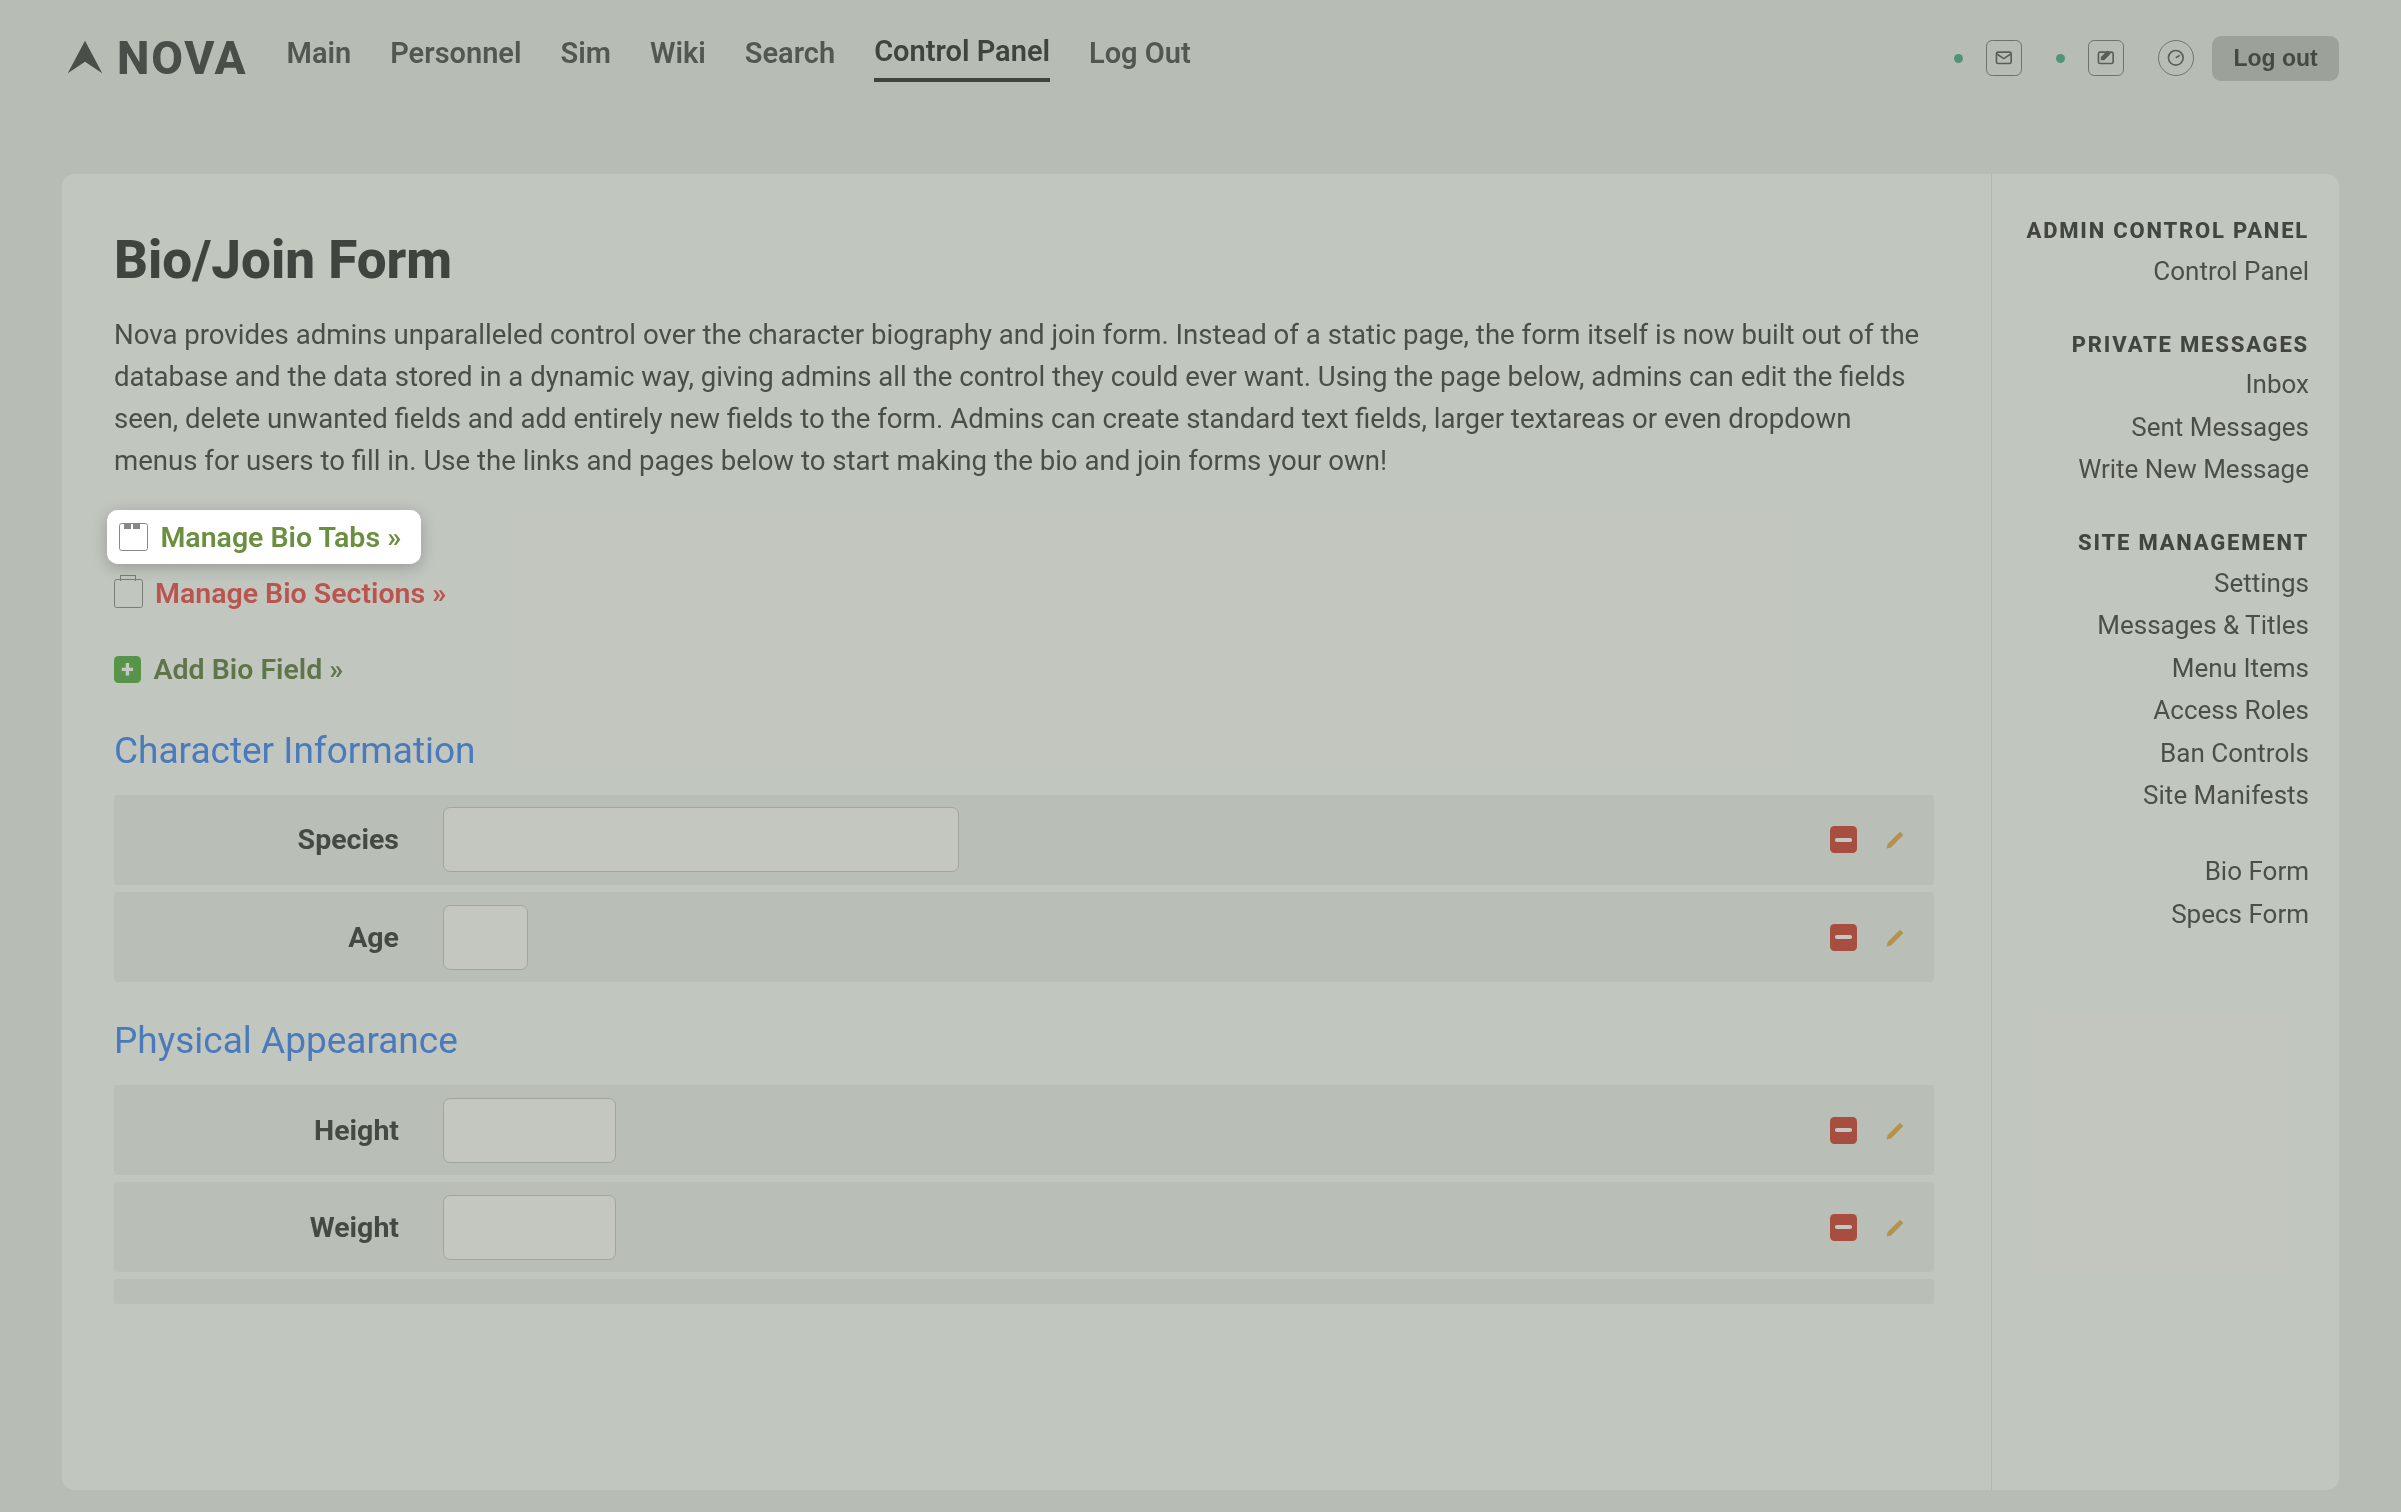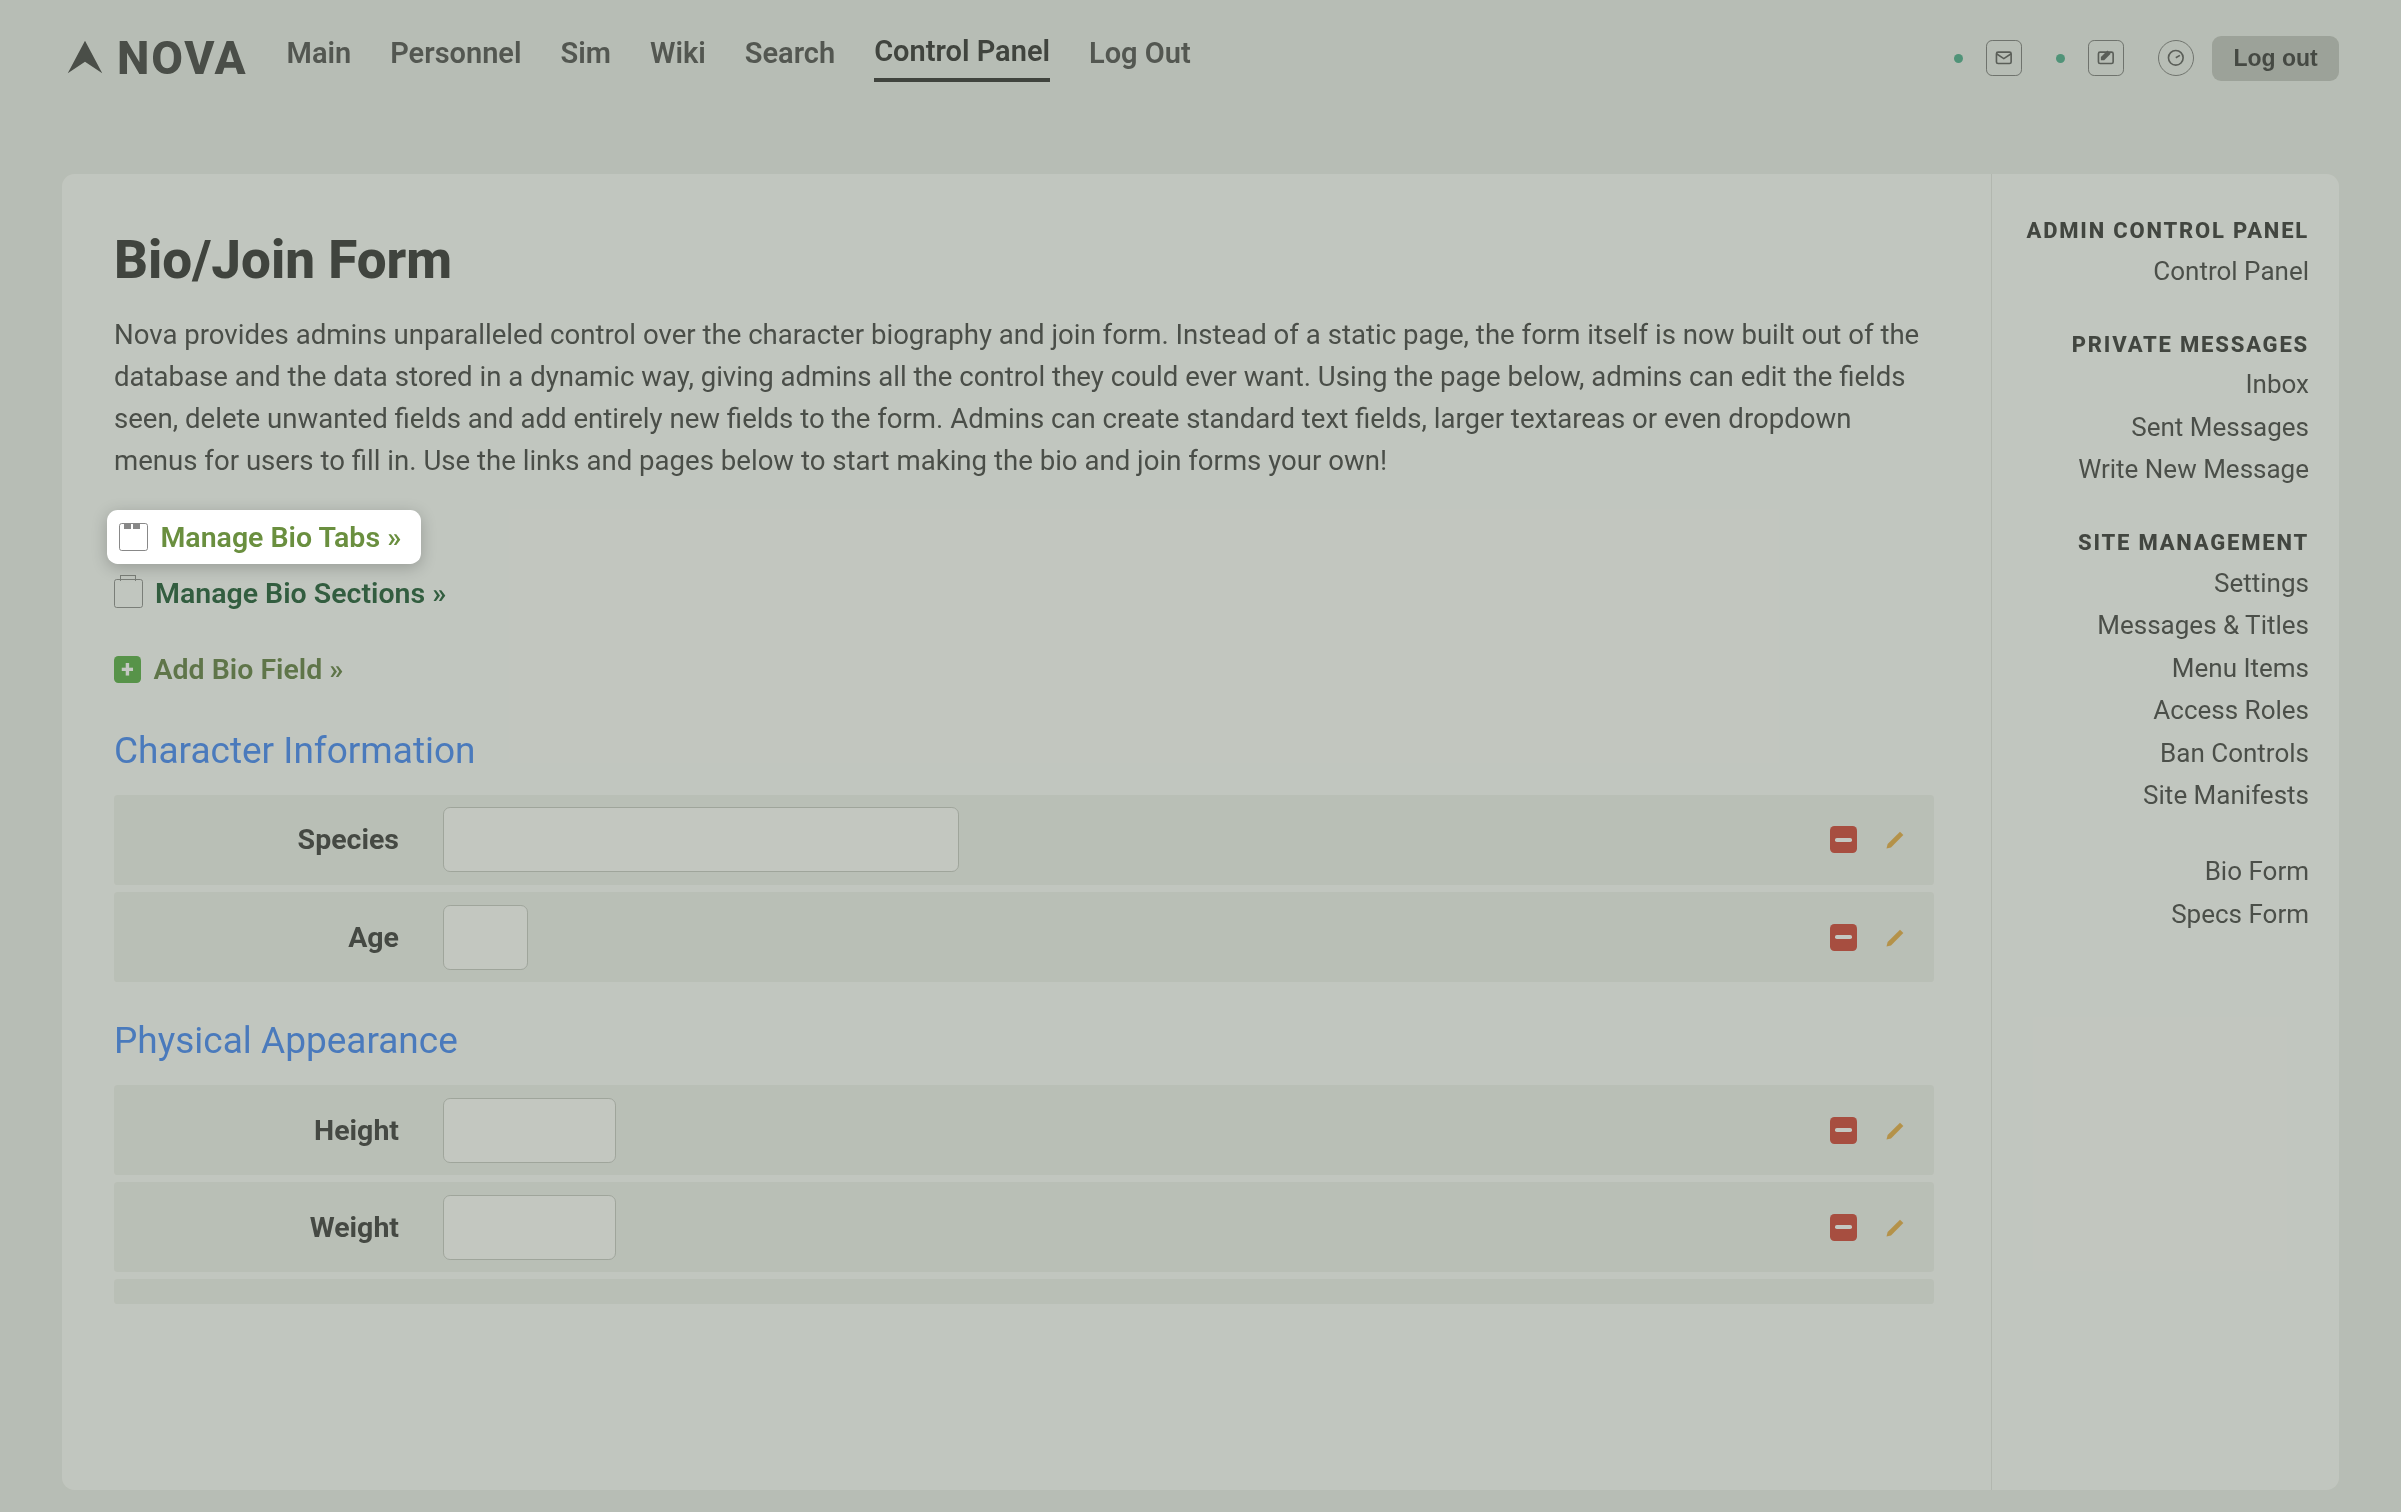--- a/index.html
+++ b/index.html
@@ -53,21 +53,21 @@
   min-height: 1316px;
 }
 .main-col {
   flex: 1;
   border-right: 1.8px solid #e2e4e0;
   padding: 55px 57px 0 52px;
 }
 .side-col { width: 347px; padding: 44px 30px 0 0; text-align: right; }
 h1 { font-size: 53px; font-weight: 800; color: #2b2b2b; margin-bottom: 23px; }
 .intro { font-size: 27.6px; line-height: 1.52; color: #3a3a3a; margin-bottom: 23px; max-width: 1841px; }
-.link-row { display: flex; align-items: center; gap: 12.5px; font-size: 28.5px; font-weight: 600; color: #14532d; margin-bottom: 12.5px; }
+.link-row { display: flex; align-items: center; gap: 12.5px; font-size: 28.5px; font-weight: 600; color: #ef4444; margin-bottom: 12.5px; }
 .link-row .tab-icon, .link-row .sec-icon {
   width: 28.5px; height: 28.5px; border: 1.8px solid #888; border-radius: 2.7px; position: relative; display: inline-block;
 }
 .tab-icon::before { content:''; position:absolute; top:0; left:3.6px; width:7.1px; height:5.3px; background:#888; }
 .tab-icon::after { content:''; position:absolute; top:0; left:12.5px; width:7.1px; height:5.3px; background:#888; }
 .sec-icon::before { content:''; position:absolute; top:-5.3px; left:5.3px; width:14.2px; height:5.3px; border:1.8px solid #888; border-bottom:none; }
 .link-row.highlighted {
   background: #fff; border-radius: 10.7px; padding: 10.7px 19.6px 10.7px 12.5px;
   box-shadow: 0 3.6px 16px rgba(0,0,0,0.22);
   position: relative; z-index: 100; display: inline-flex; margin-left: -7.1px;

